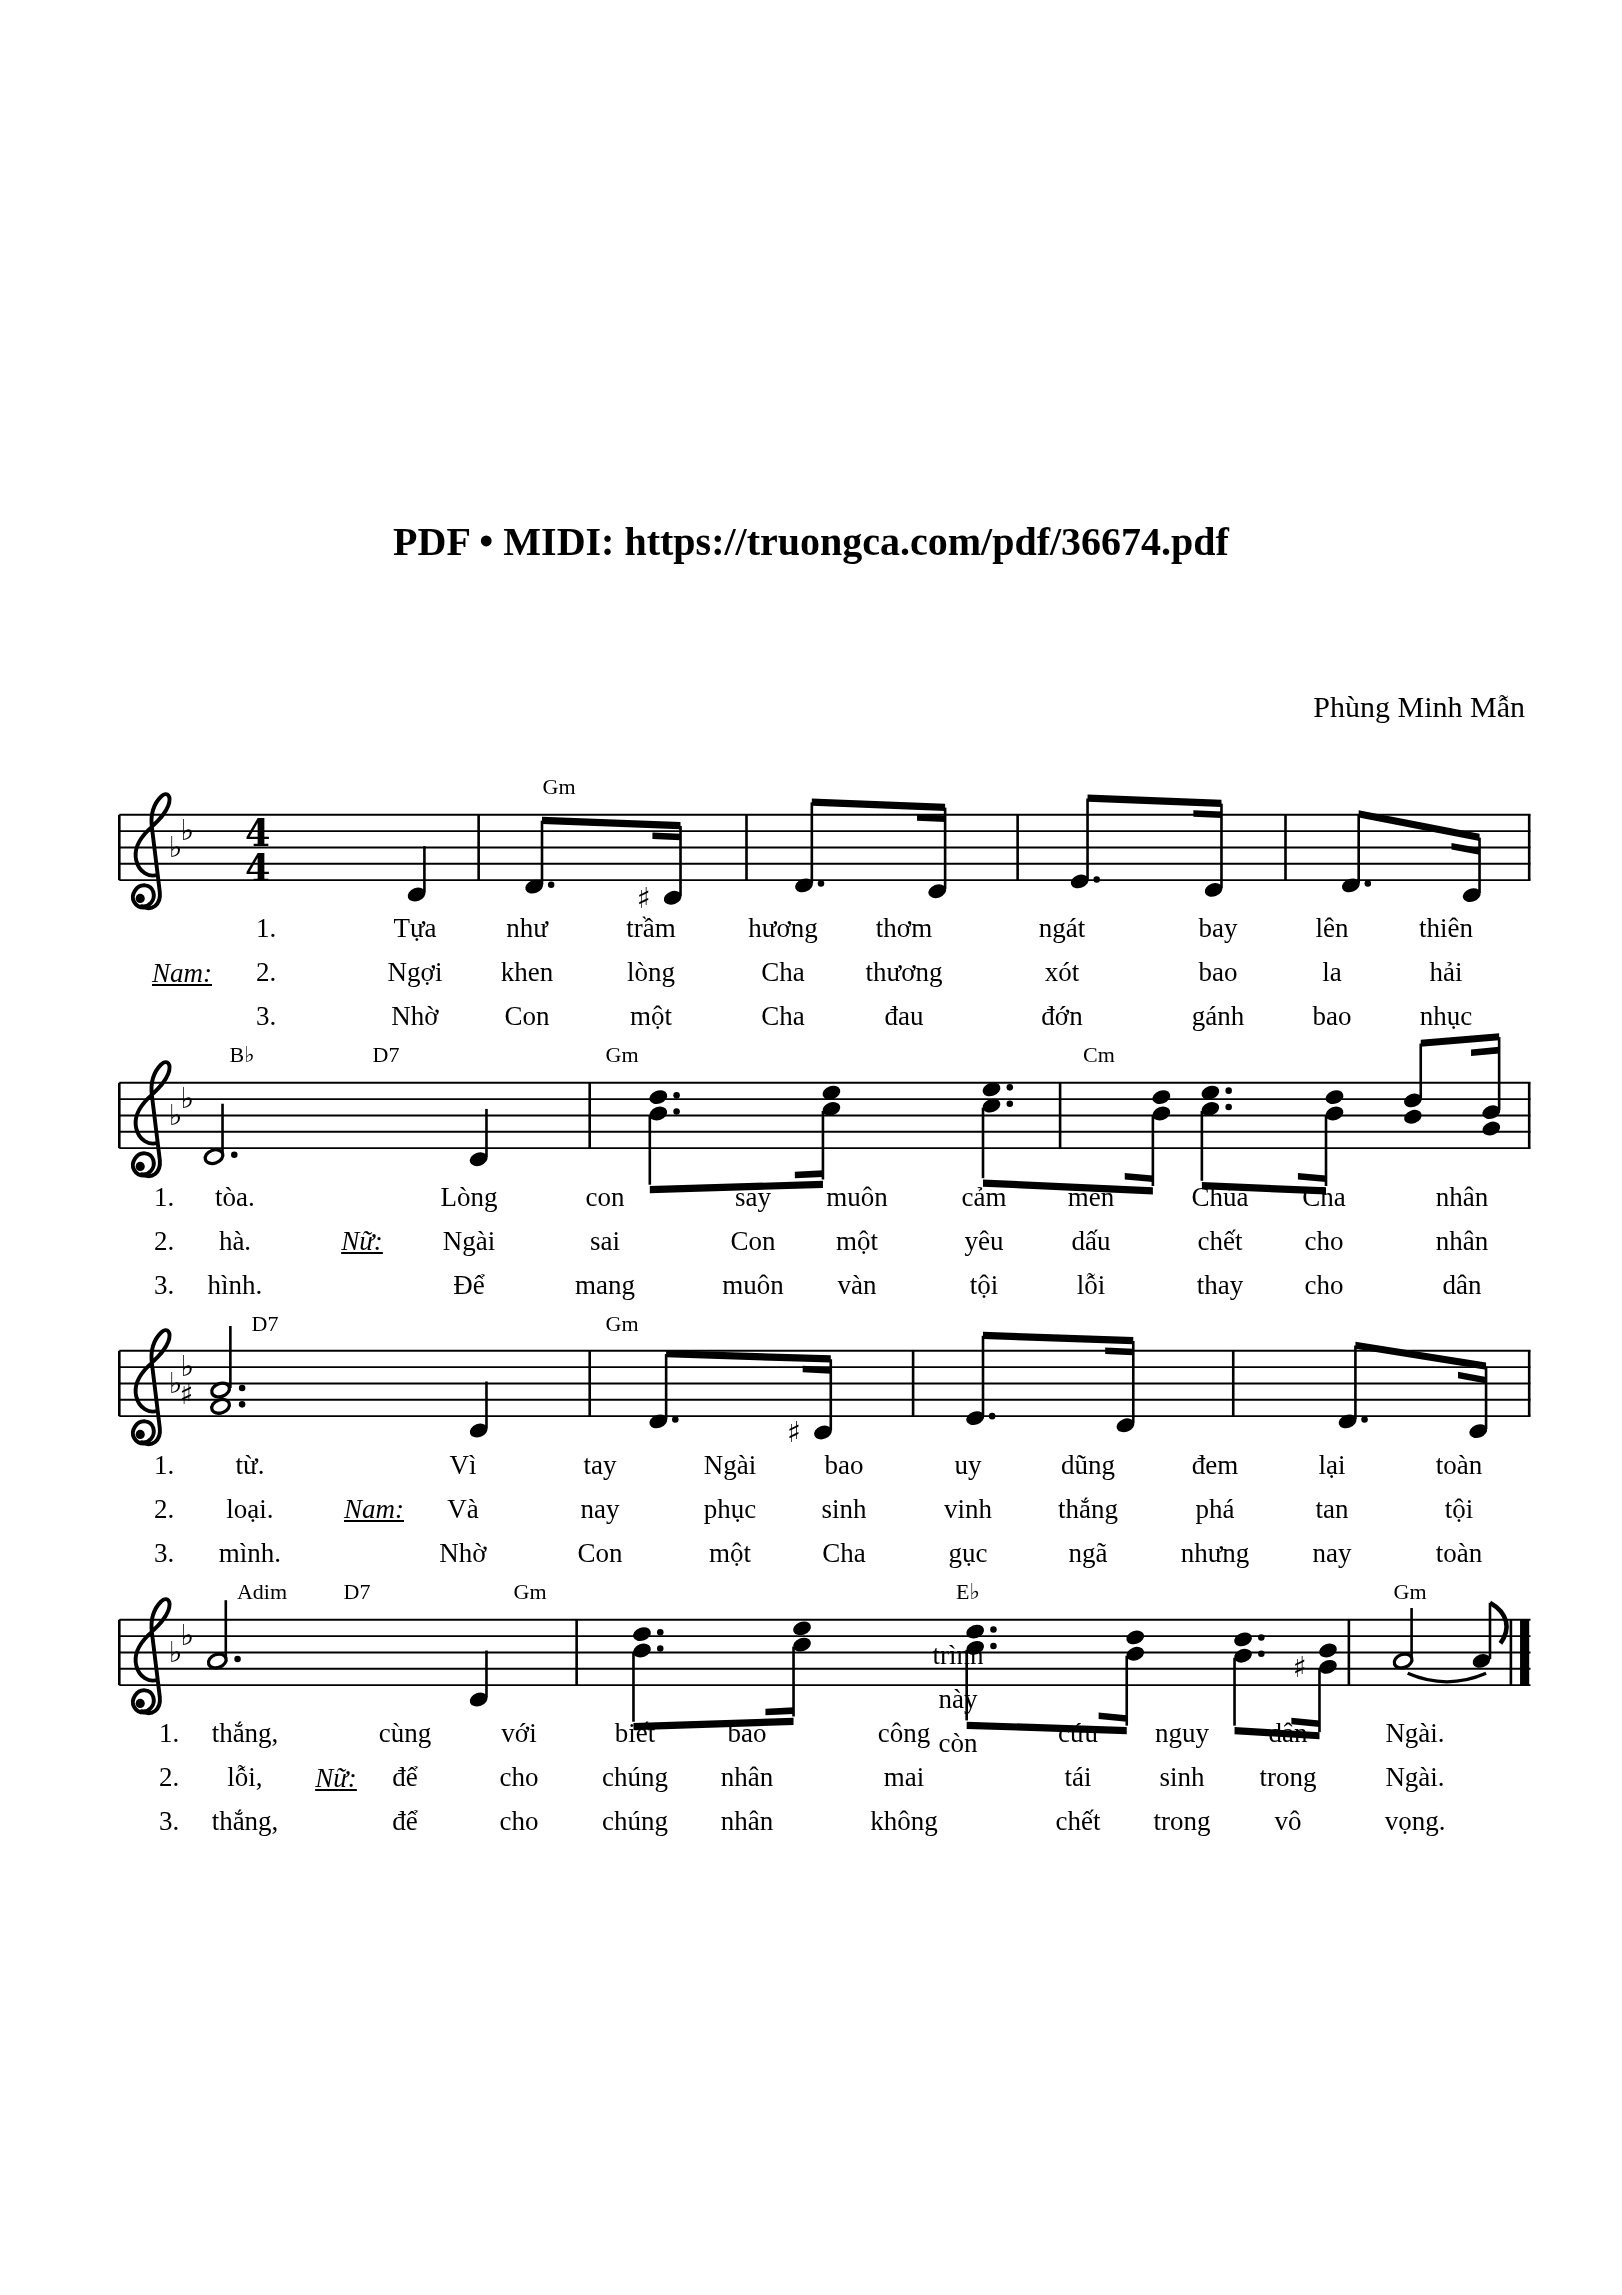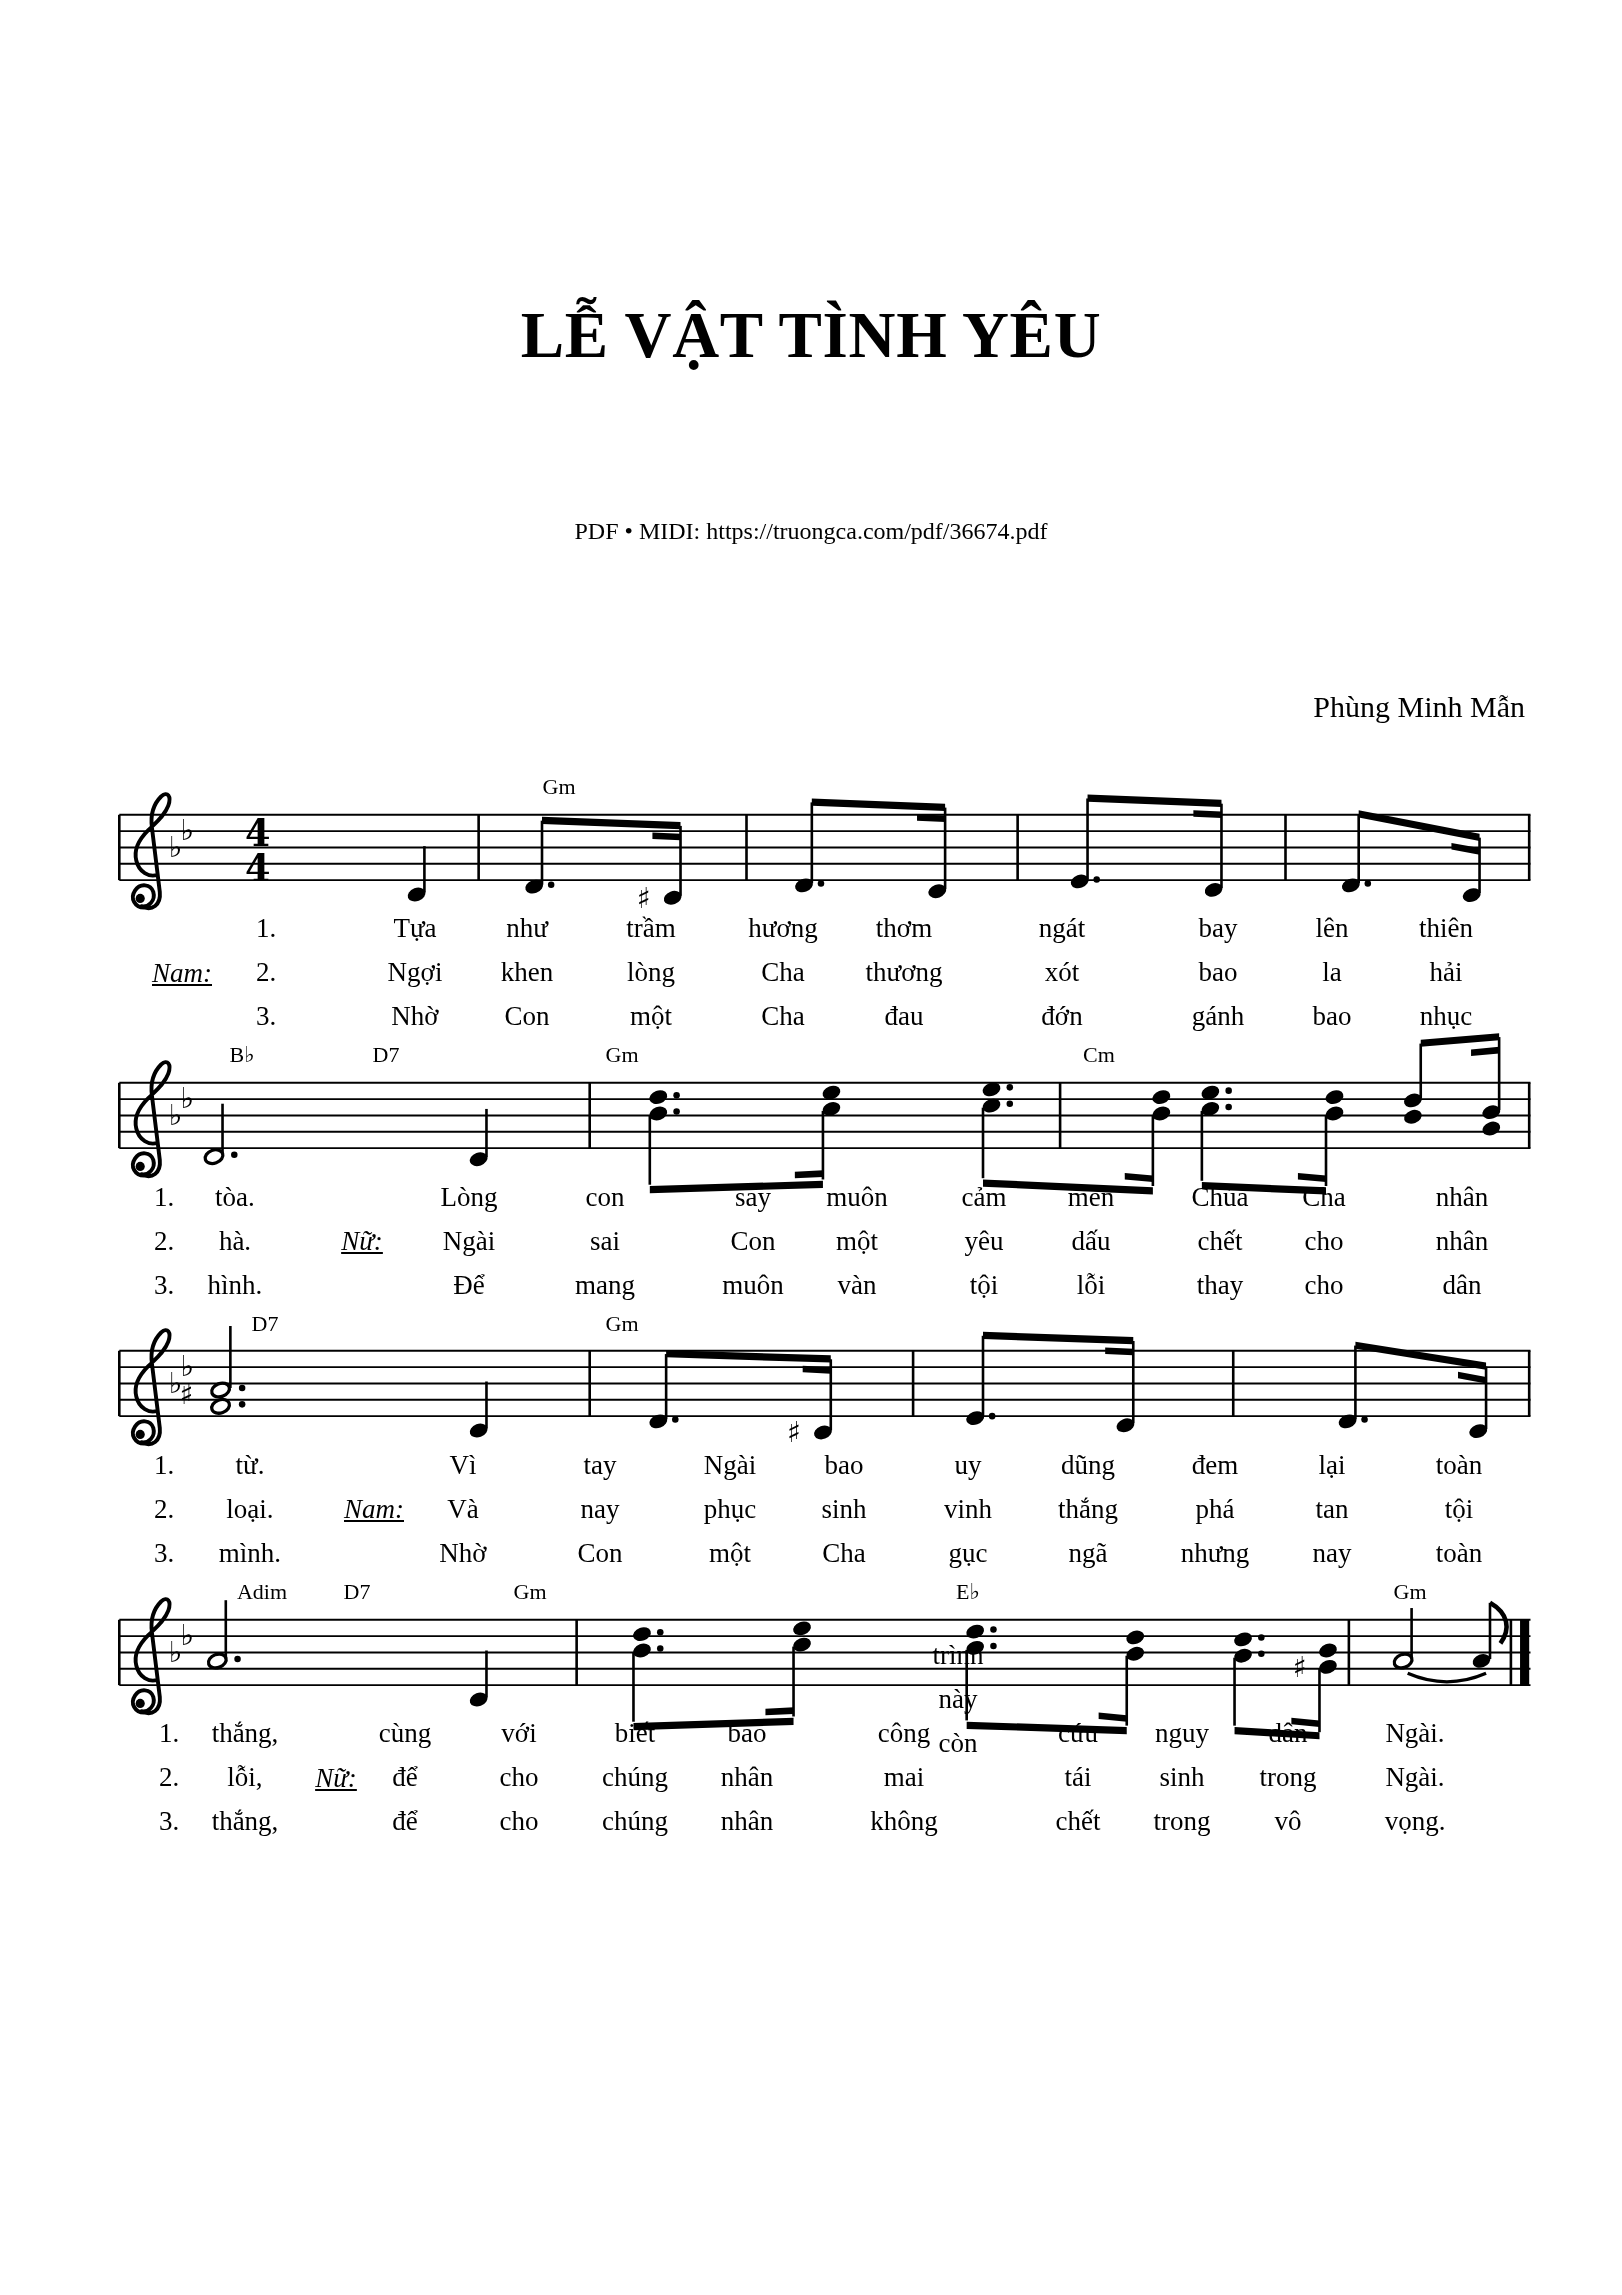--- a/index.html
+++ b/index.html
@@ -1,20 +1,20 @@
 <!DOCTYPE html>
 <html style="font-size:10.5px"><head>
 <meta charset="utf-8">
 <style>
   html,body{margin:0;padding:0;background:#ffffff;}
   .page{position:relative;width:1622px;height:2295px;background:#ffffff;overflow:hidden;
         font-family:"Liberation Serif","DejaVu Serif",serif;color:#000;}
   .title{position:absolute;top:301px;left:0;width:100%;text-align:center;
          font-weight:bold;font-size:65px;line-height:1.05;letter-spacing:0.7px;}
-  .subtitle{position:absolute;top:518px;left:0;width:100%;text-align:center;font-size:24px;}
+  .subtitle{position:absolute;top:518px;left:0;width:100%;text-align:center;font-size:40px;font-weight:bold;}
   .composer{position:absolute;top:690px;right:97px;font-size:30px;font-weight:normal;}
   .chord{position:absolute;transform:translateX(-50%);font-size:22px;white-space:nowrap;}
   .voice{position:absolute;transform:translateX(-50%);height:44px;line-height:44px;
          font-size:27px;font-style:italic;text-decoration:underline;white-space:nowrap;}
   .ncol,.wcol{position:absolute;transform:translateX(-50%);text-align:center;}
   .ncol span,.wcol span{display:block;height:44px;line-height:44px;font-size:27px;white-space:nowrap;}
   .sys-svg{position:absolute;left:105px;width:1430px;height:196px;}
   svg line.sl{stroke:#000;stroke-width:3;}
   svg line.bl{stroke:#000;stroke-width:4;}
   svg line.stem{stroke:#000;stroke-width:4;}
@@ -27,21 +27,20 @@
   svg path.clef{fill:none;stroke:#000;stroke-width:6;stroke-linecap:round;stroke-linejoin:round;}
   svg path.arc{fill:none;stroke:#000;stroke-width:5;}
   svg path.flag{fill:none;stroke:#000;stroke-width:7;}
   svg rect.fat{fill:#000;}
 </style>
 </head>
 <body>
 
 <div class="page">
 
-  <div class="title">LỄ VẬT TÌNH YÊU</div>
 
   <div class="subtitle">
     <span>PDF • MIDI:</span>
     <span>https://truongca.com/pdf/36674.pdf</span>
   </div>
 
   <div class="composer">Phùng Minh Mẫn</div>
 
   <svg class="sys-svg" style="top:756px" viewBox="0 0 2185 300">
     <g>

